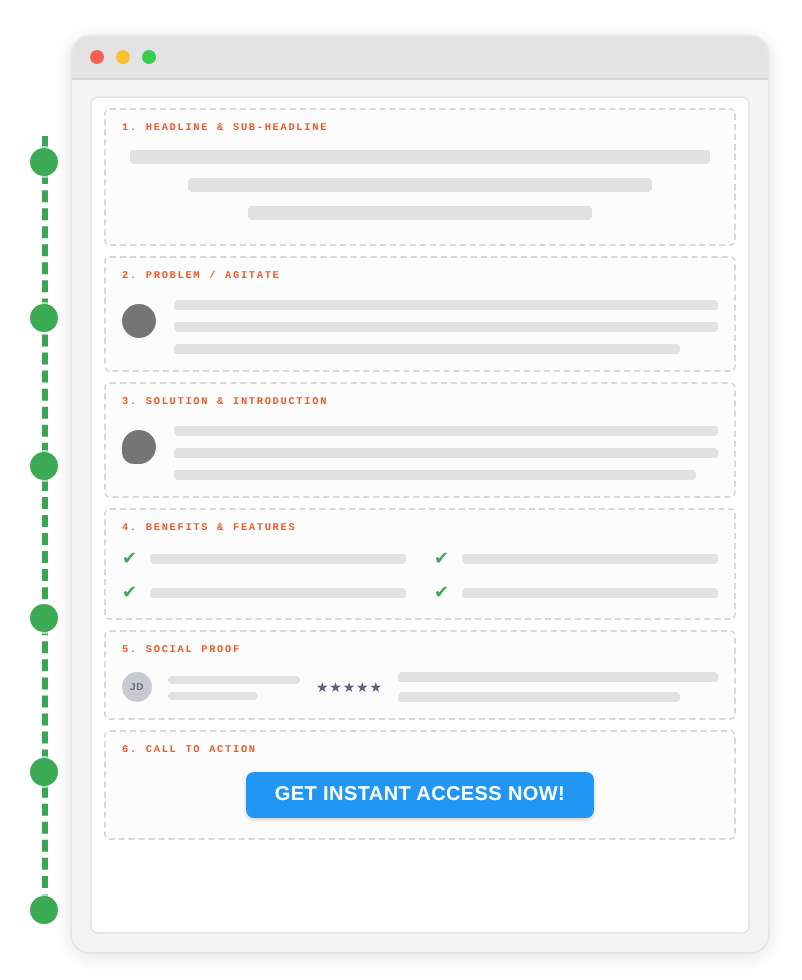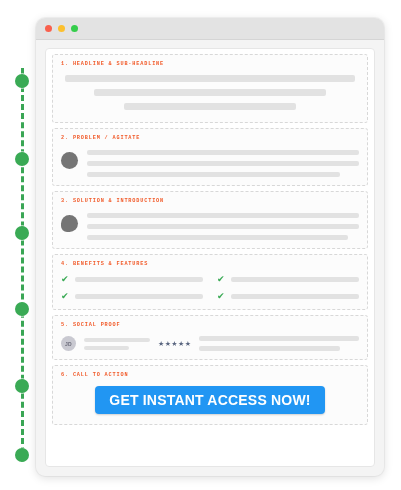--- a/index.html
+++ b/index.html
@@ -147,21 +147,21 @@
 
   
   #sec-cta { padding-bottom: 10px; }
   .cta-wrap { display: flex; justify-content: center; padding-top: 2px; }
   #cta-button {
     background: #2196f3;
     color: #ffffff;
     border: none;
     border-radius: 4px;
     font-family: "Liberation Sans", sans-serif;
-    font-size: 14px;
+    font-size: 10px;
     font-weight: bold;
     letter-spacing: 0.2px;
     padding: 6px 14px;
     cursor: pointer;
     white-space: nowrap;
     box-shadow: 0 1px 2px rgba(0,0,0,0.18);
   }
 </style>
 </head>
 <body>

